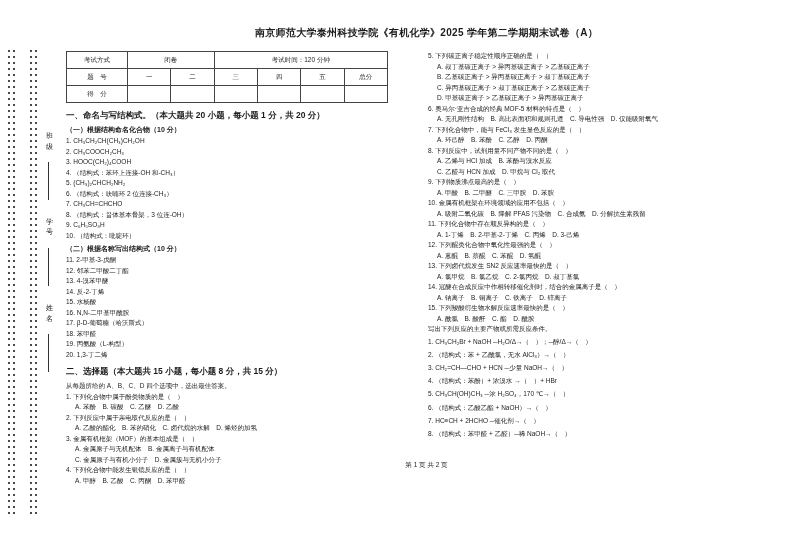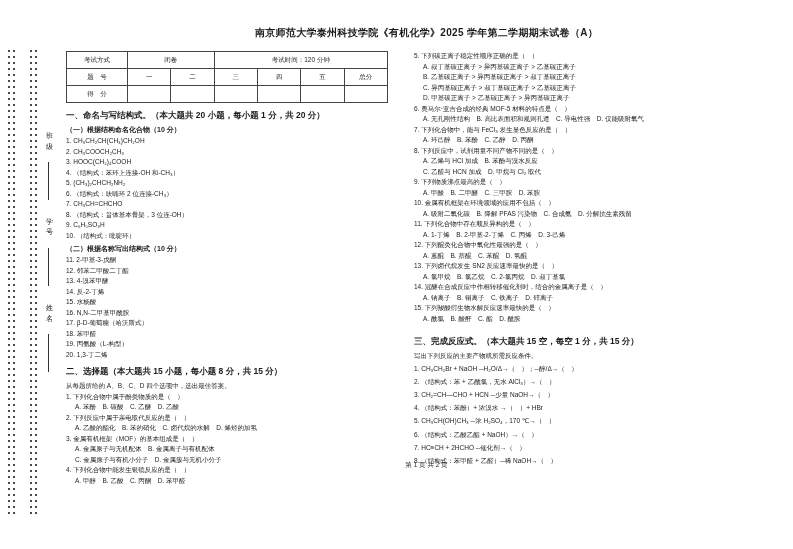--- a/index.html
+++ b/index.html
@@ -11,21 +11,21 @@
   
   .binding-margin{position:absolute;left:0;top:0;bottom:0;width:64px;}
   .dot-line{position:absolute;top:50px;bottom:34px;width:2px;
     background:repeating-linear-gradient(to bottom,#4a4a4a 0 2px,transparent 2px 6px);}
   .v-label{position:absolute;left:44px;writing-mode:vertical-rl;text-orientation:upright;
     font-size:7px;letter-spacing:2px;color:#222;}
   .fill-line{position:absolute;left:48px;width:0;height:38px;border-left:1px solid #333;}
   
   .content{position:absolute;left:66px;top:0;width:721px;height:478px;}
   .page-title{margin-top:26px;text-align:center;font-size:10px;font-weight:bold;letter-spacing:.3px;}
-  .columns{display:flex;gap:14px;margin-top:11px;}
+  .columns{display:flex;gap:28px;margin-top:11px;}
   .col-left{width:334px;flex:none;}
   .col-right{flex:1;min-width:0;}
   .info-table{border-collapse:collapse;width:322px;table-layout:fixed;margin-bottom:7px;}
   .info-table td{border:1px solid #444;height:16px;text-align:center;font-size:6.5px;padding:0 2px;
     overflow:hidden;white-space:nowrap;}
   .info-table td.lbl{width:56px;}
   .sec-title{font-size:8.5px;font-weight:bold;margin:6px 0 3px;white-space:nowrap;}
   .sub-title{font-size:7px;font-weight:bold;margin:3px 0 1px;white-space:nowrap;}
   .line{font-size:6.5px;line-height:10.5px;white-space:nowrap;overflow:hidden;}
   .opt{padding-left:9px;}
@@ -183,21 +183,20 @@
         </div>
         <div class="question">
           <div class="line">14. 冠醚在合成反应中作相转移催化剂时，结合的金属离子是（　）</div>
           <div class="line opt">A. 钠离子　B. 铜离子　C. 铁离子　D. 锌离子</div>
         </div>
         <div class="question">
           <div class="line">15. 下列羧酸衍生物水解反应速率最快的是（　）</div>
           <div class="line opt">A. 酰氯　B. 酸酐　C. 酯　D. 酰胺</div>
         </div>
 
-        <div class="sec-title" style="margin-top:12px;">三、完成反应式。（本大题共 15 空，每空 1 分，共 15 分）</div>
         <div class="line">写出下列反应的主要产物或所需反应条件。</div>
         <div>
             <div class="line rxn">1. CH₃CH₂Br + NaOH ─H₂O/Δ→（　）；─醇/Δ→（　）</div>
             <div class="line rxn">2. （结构式：苯 + 乙酰氯，无水 AlCl₃）→（　）</div>
             <div class="line rxn">3. CH₂=CH—CHO + HCN ─少量 NaOH→（　）</div>
             <div class="line rxn">4. （结构式：苯酚）+ 浓溴水 →（　）+ HBr</div>
             <div class="line rxn">5. CH₃CH(OH)CH₃ ─浓 H₂SO₄，170 ℃→（　）</div>
             <div class="line rxn">6. （结构式：乙酸乙酯 + NaOH）→（　）</div>
             <div class="line rxn">7. HC≡CH + 2HCHO ─催化剂→（　）</div>
             <div class="line rxn">8. （结构式：苯甲醛 + 乙醛）─稀 NaOH→（　）</div>

